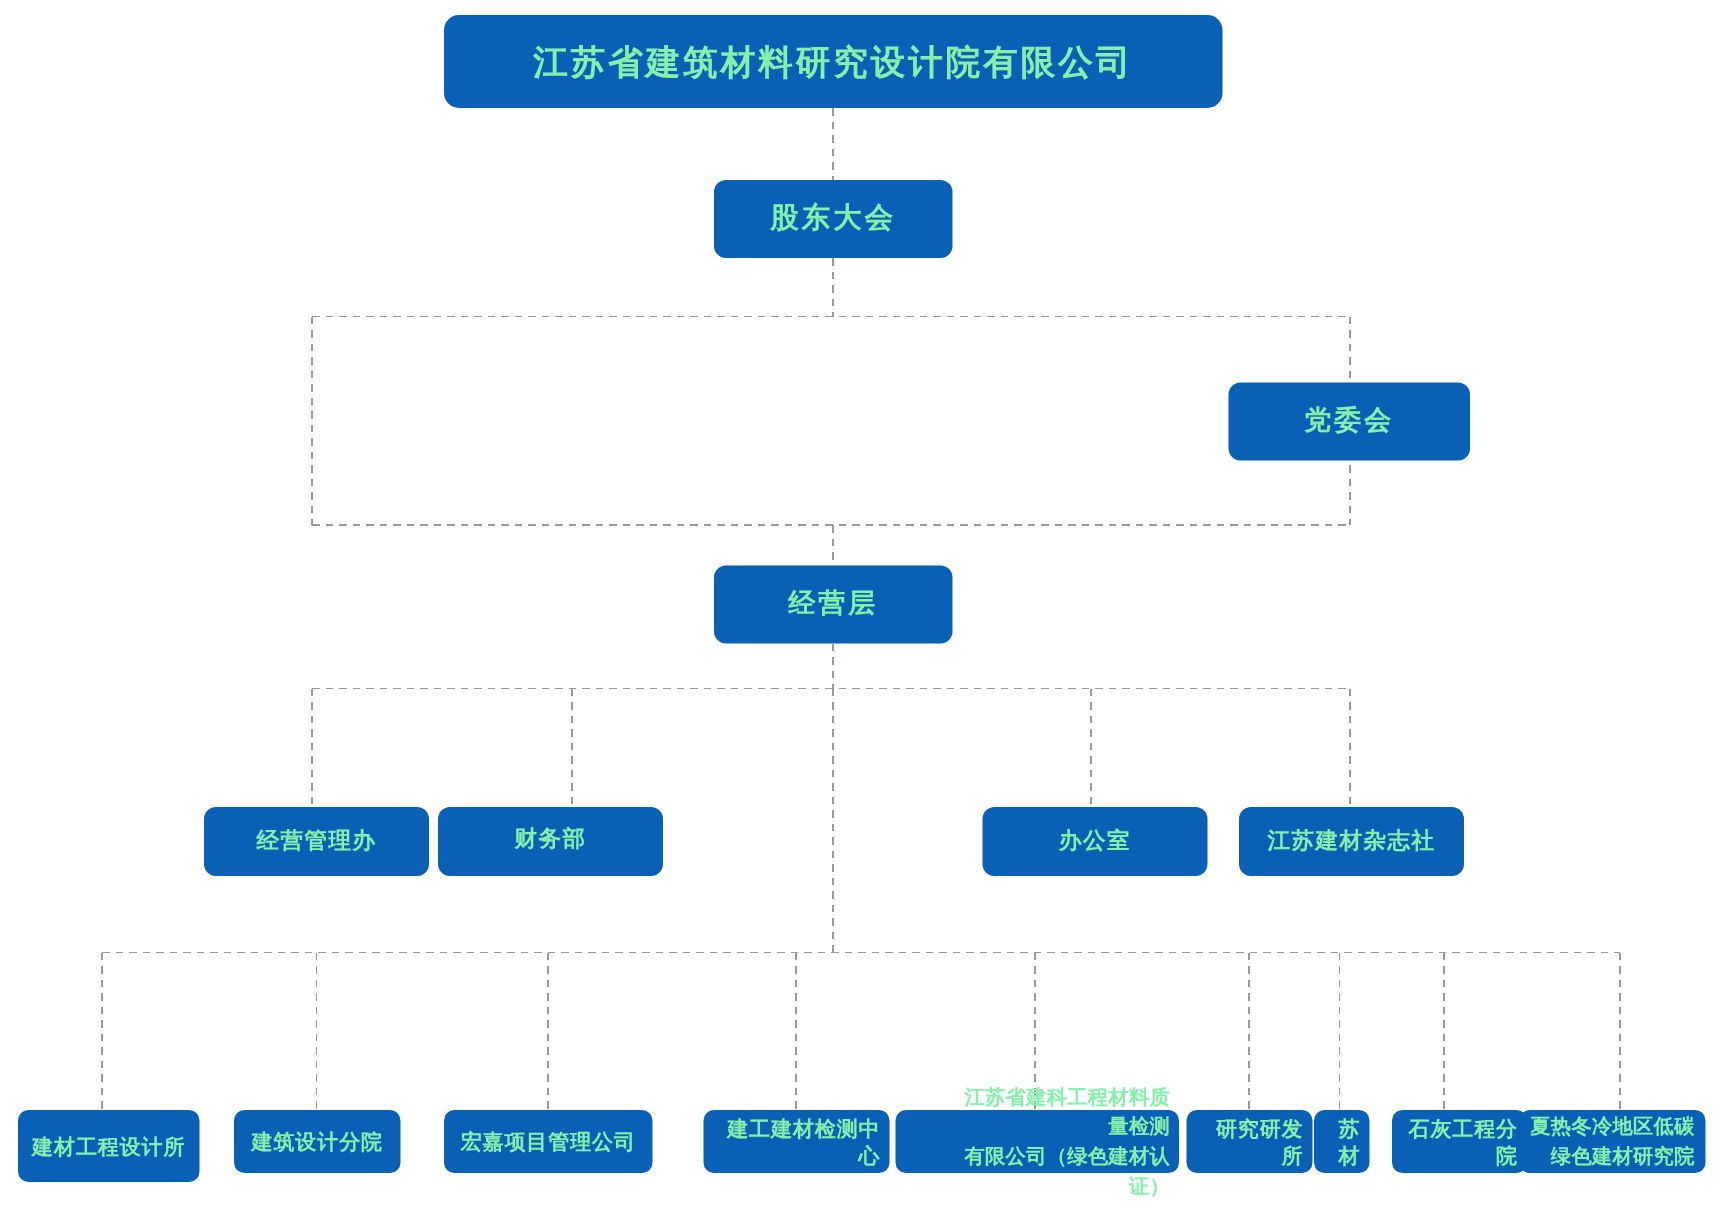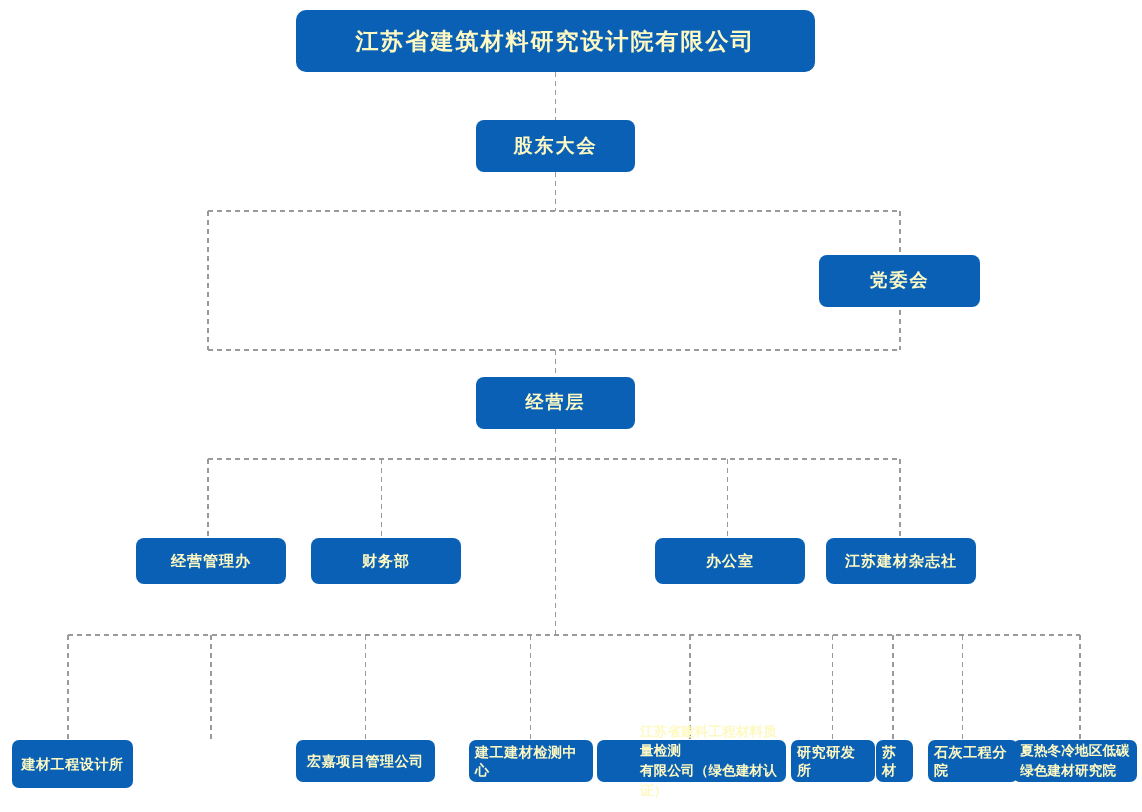--- a/index.html
+++ b/index.html
@@ -26,26 +26,26 @@
     top: 0;
     width: 1142px;
     height: 812px;
     pointer-events: none;
   }
   
   .node {
     position: absolute;
     box-sizing: border-box;
     background: #0960b4;
-    color: #fef9c3;
+    color: #86efac;
     border-radius: 8px;
     display: flex;
     align-items: center;
     justify-content: center;
-    text-align: left;
+    text-align: right;
     line-height: 1.32;
     letter-spacing: 0.5px;
     font-weight: 700;
     white-space: pre-line;
     padding: 0 6px;
   }
   .node.root {
     border-radius: 10px;
     font-size: 23px;
     letter-spacing: 2px;
@@ -126,28 +126,29 @@
 
   <div class="node lvl2" style="left:476px; top:120px; width:159px; height:52px;">股东大会</div>
 
 
   <div class="node lvl3" style="left:819px; top:255px; width:161px; height:52px;">党委会</div>
 
   <div class="node lvl4" style="left:476px; top:377px; width:159px; height:52px;">经营层</div>
 
   <div class="node dept" style="left:136px; top:538px; width:150px; height:46px;">经营管理办</div>
 
-  <div class="node dept" style="left:311px; top:538px; width:150px; height:46px;">财务部</div>
+  <div class="node dept" style="left:292px; top:538px; width:150px; height:46px;font-family:Liberation Mono, monospace;">财务部</div>
 
   <div class="node dept" style="left:655px; top:538px; width:150px; height:46px;">办公室</div>
 
   <div class="node dept" style="left:826px; top:538px; width:150px; height:46px;">江苏建材杂志社</div>
 
   <div class="node leaf" style="left:12px; top:740px; width:121px; height:48px;">建材工程设计所</div>
 
+  <div class="node leaf" style="left:156px; top:740px; width:111px; height:42px;">建筑设计分院</div>
 
   <div class="node leaf" style="left:296px; top:740px; width:139px; height:42px;">宏嘉项目管理公司</div>
 
   <div class="node leaf" style="left:469px; top:740px; width:124px; height:42px;">建工建材检测中心</div>
 
   <div class="node leaf two-line" style="left:597px; top:740px; width:189px; height:42px; font-size:13.5px; letter-spacing:0.2px;padding-left:43px;">江苏省建科工程材料质量检测
 有限公司（绿色建材认证）</div>
 
   <div class="node leaf" style="left:791px; top:740px; width:84px; height:42px;">研究研发所</div>
 

